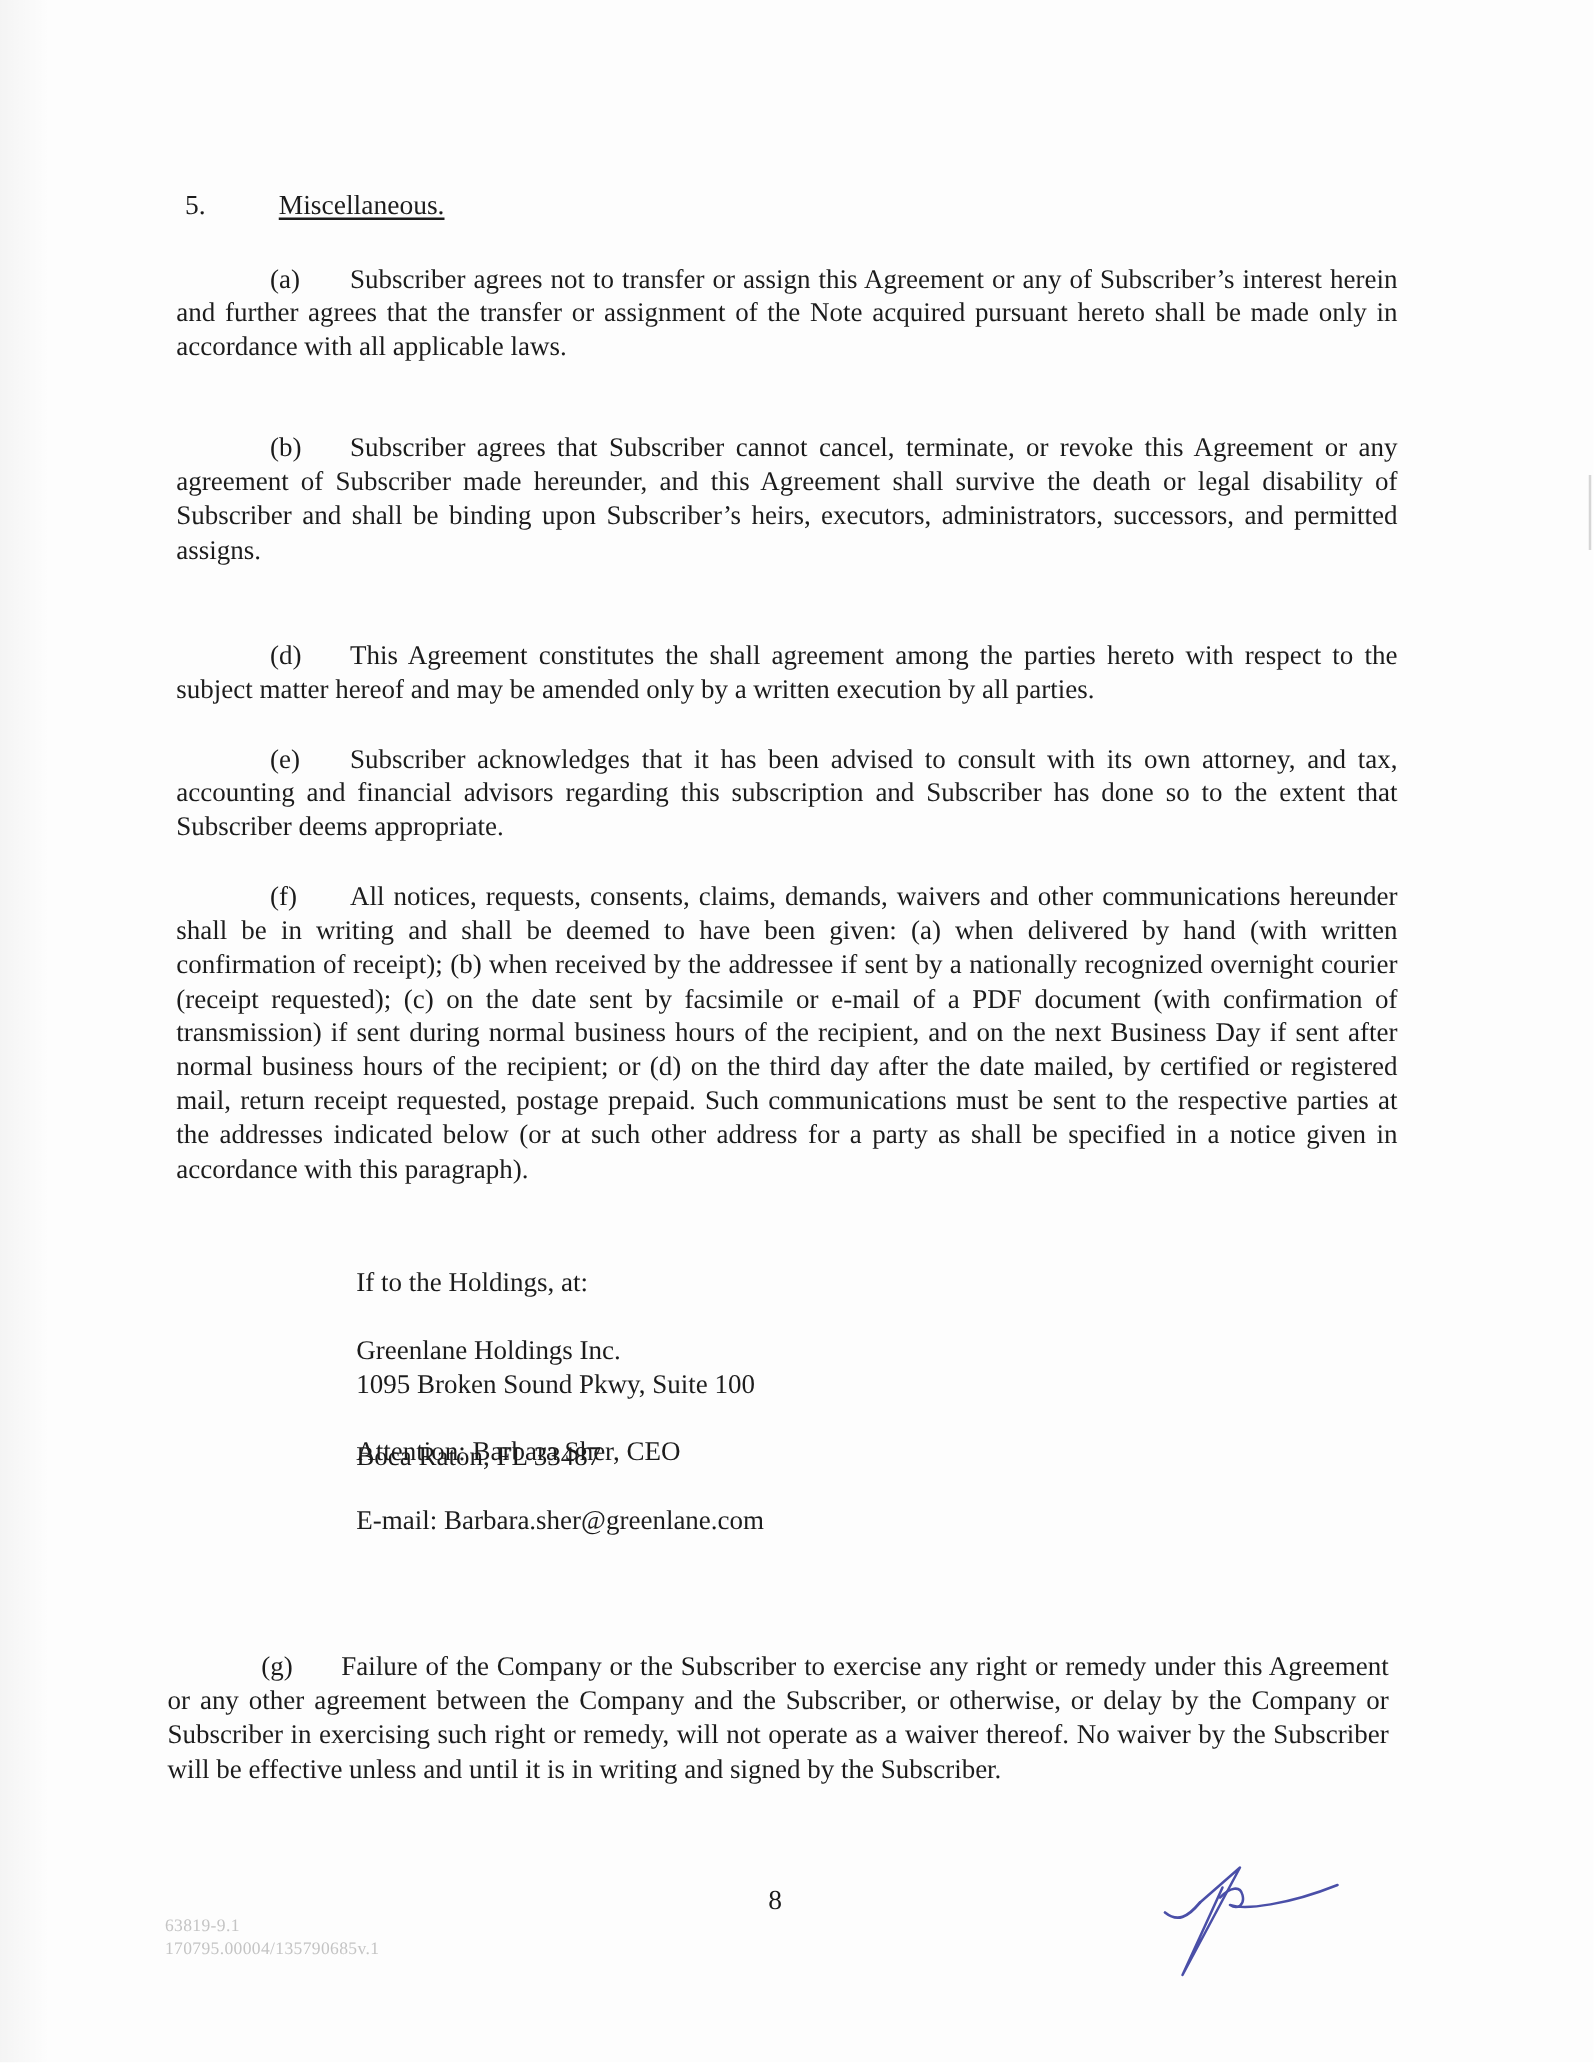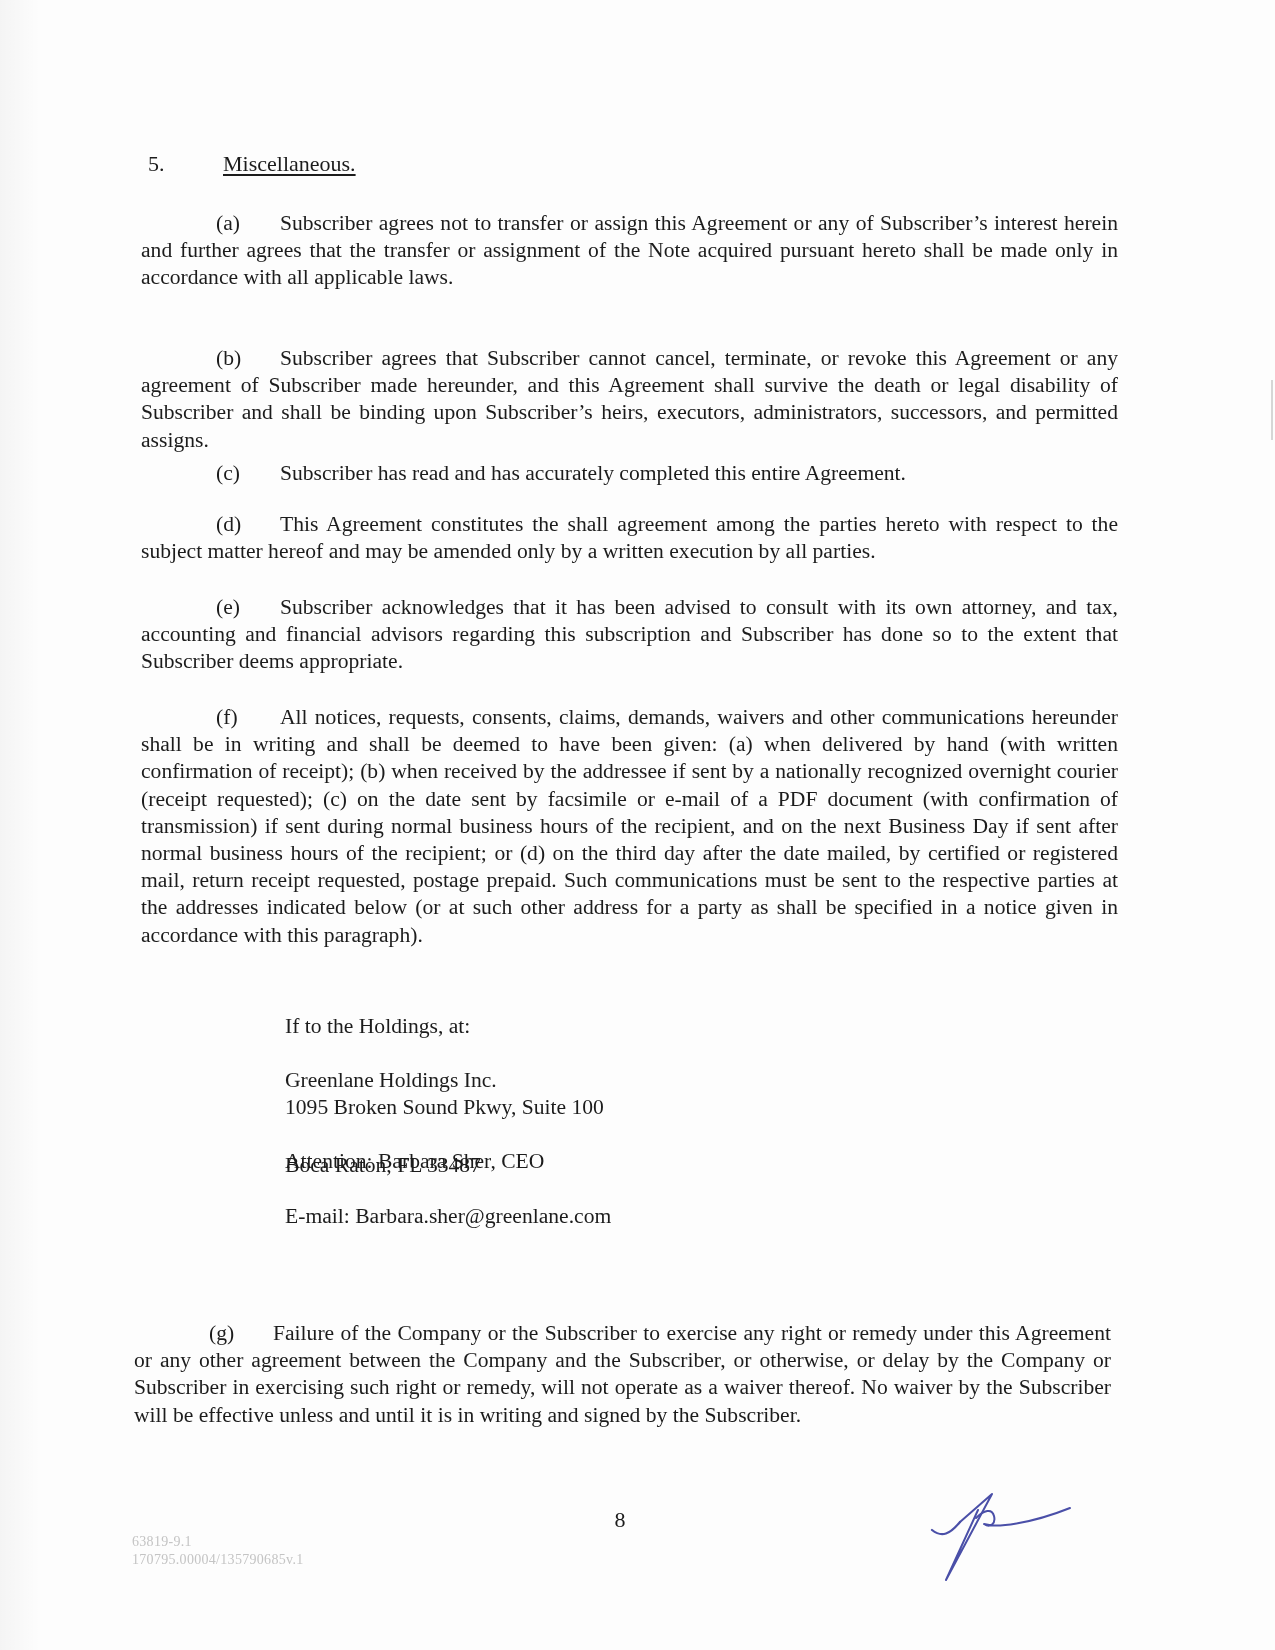--- a/index.html
+++ b/index.html
@@ -92,23 +92,20 @@
   </div>
 
   <div class="para" style="top:210px;">
     <span class="lbl">(a)</span><span>Subscriber agrees not to transfer or assign this Agreement or any of Subscriber’s interest herein and further agrees that the transfer or assignment of the Note acquired pursuant hereto shall be made only in accordance with all applicable laws.</span>
   </div>
 
   <div class="para" style="top:317px;margin-top:28px;">
     <span class="lbl">(b)</span><span>Subscriber agrees that Subscriber cannot cancel, terminate, or revoke this Agreement or any agreement of Subscriber made hereunder, and this Agreement shall survive the death or legal disability of Subscriber and shall be binding upon Subscriber’s heirs, executors, administrators, successors, and permitted assigns.</span>
   </div>
 
-  <div class="para" style="top:460px;">
-    <span class="lbl">(c)</span><span>Subscriber has read and has accurately completed this entire Agreement.</span>
-  </div>
 
   <div class="para" style="top:511px;">
     <span class="lbl">(d)</span><span>This Agreement constitutes the shall agreement among the parties hereto with respect to the subject matter hereof and may be amended only by a written execution by all parties.</span>
   </div>
 
   <div class="para" style="top:594px;">
     <span class="lbl">(e)</span><span>Subscriber acknowledges that it has been advised to consult with its own attorney, and tax, accounting and financial advisors regarding this subscription and Subscriber has done so to the extent that Subscriber deems appropriate.</span>
   </div>
 
   <div class="para" style="top:704px;">

